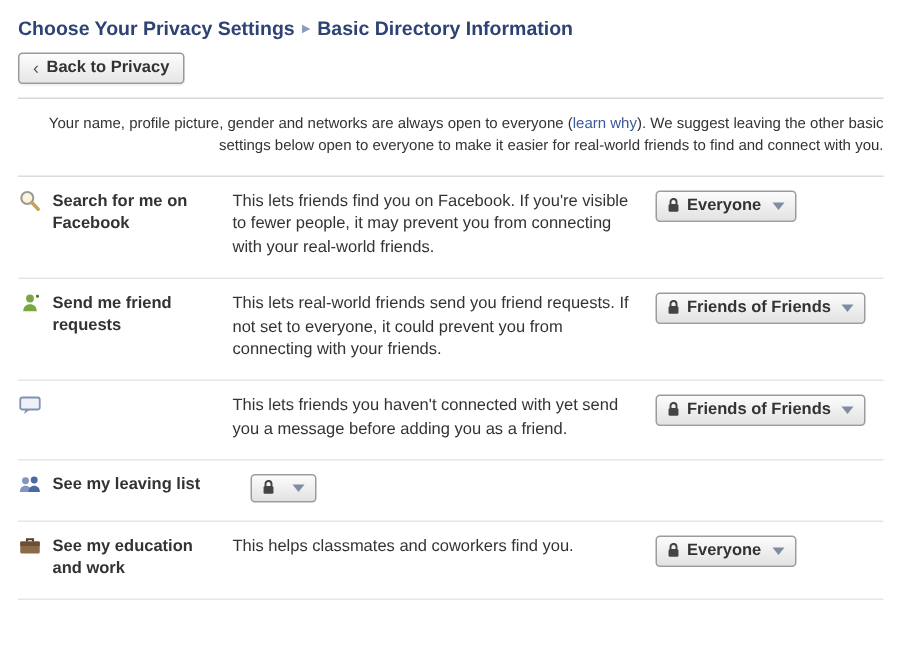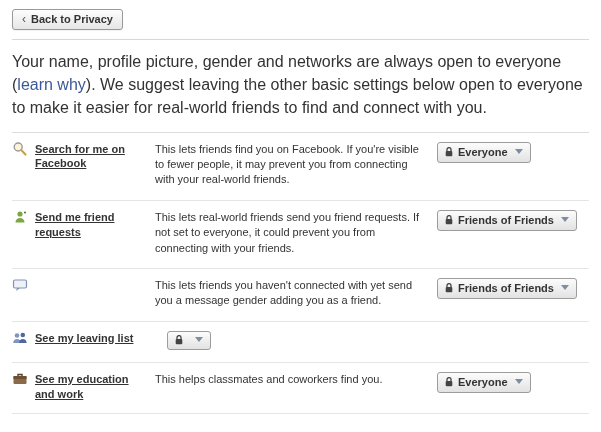--- a/index.html
+++ b/index.html
@@ -48,40 +48,40 @@
     border-radius: 3px;
     cursor: pointer;
     box-shadow: 0 1px 1px rgba(0,0,0,0.06);
   }
   .btn .chev { font-weight: normal; color: #555; margin-right: 5px; font-size: 12px; line-height: 1; }
 
   
   .intro {
     margin-top: 10px;
     line-height: 1.45;
-    font-size: 16px;
+    font-size: 10px;
     color: #333;
     padding-bottom: 12px;
+    text-align: right;
   }
   .intro a { color: #3b5998; text-decoration: none; }
 
   
   .settings { border-top: 1px solid #dcdcdc; }
   .row {
     display: flex;
     align-items: flex-start;
     padding: 9px 0 12px;
     border-bottom: 1px solid #e5e5e5;
   }
   .cell-label {
     width: 143px;
     display: flex;
     align-items: flex-start;
     flex-shrink: 0;
-    text-decoration: underline;
   }
   .row-icon { width: 16px; height: 16px; margin-right: 7px; flex-shrink: 0; margin-top: -1px; }
   .label-text { font-weight: bold; color: #333; width: 108px; line-height: 1.35; }
   .cell-desc {
     width: 270px;
     flex-shrink: 0;
     line-height: 1.4;
     color: #333;
   }
   .cell-control { margin-left: 12px; padding-top: 0px; }
@@ -108,20 +108,23 @@
     border-right: 4px solid transparent;
     border-top: 5px solid #7e8da3;
     margin-left: 7px;
   }
 </style>
 </head>
 <body>
 
 <div class="page">
 
+  <div class="crumb">
+    <span>Choose Your Privacy Settings</span><span class="crumb-sep">▸</span><span>Basic Directory Information</span>
+  </div>
 
   <div class="toolbar">
     <button class="btn">
       <span class="chev">‹</span>
       <span>Back to Privacy</span>
     </button>
   </div>
 
   <div class="intro"><span>Your name, profile picture, gender and networks are always open to everyone (</span><a href="#">learn why</a><span>). We suggest leaving the other basic settings below open to everyone to make it easier for real-world friends to find and connect with you.</span></div>
 
@@ -170,21 +173,21 @@
       </div>
     </div>
 
     <div class="row">
       <div class="cell-label">
         <svg class="row-icon" viewBox="0 0 16 16">
           <rect x="1.5" y="3" width="13" height="8" rx="1.5" fill="#eef1f8" stroke="#8193b2" stroke-width="1.2"></rect>
           <path d="M5 11 L4 14 L8 11 z" fill="#8193b2"></path>
         </svg>
       </div>
-      <div class="cell-desc">This lets friends you haven't connected with yet send you a message gender adding you as a friend.</div>
+      <div class="cell-desc">This lets friends you haven't connected with yet send you a message before adding you as a friend.</div>
       <div class="cell-control">
         <button class="dd">
           <svg class="lock" width="8" height="10" viewBox="0 0 8 10">
             <path d="M2 4 V2.6 a2 2 0 0 1 4 0 V4" fill="none" stroke="#444" stroke-width="1.3"></path>
             <rect x="0.7" y="4" width="6.6" height="5.2" rx="1" fill="#444"></rect>
           </svg>
           <span>Friends of Friends</span>
           <span class="arrow"></span>
         </button>
       </div>

